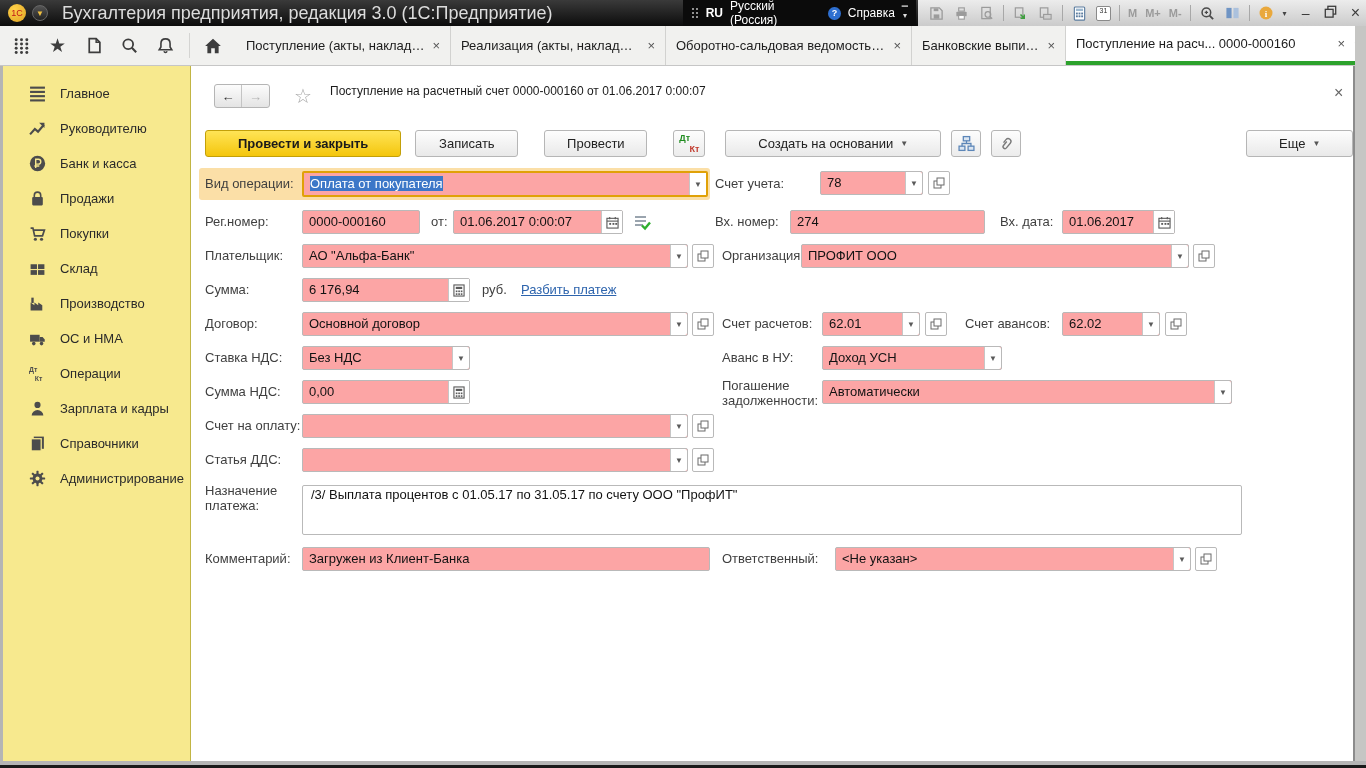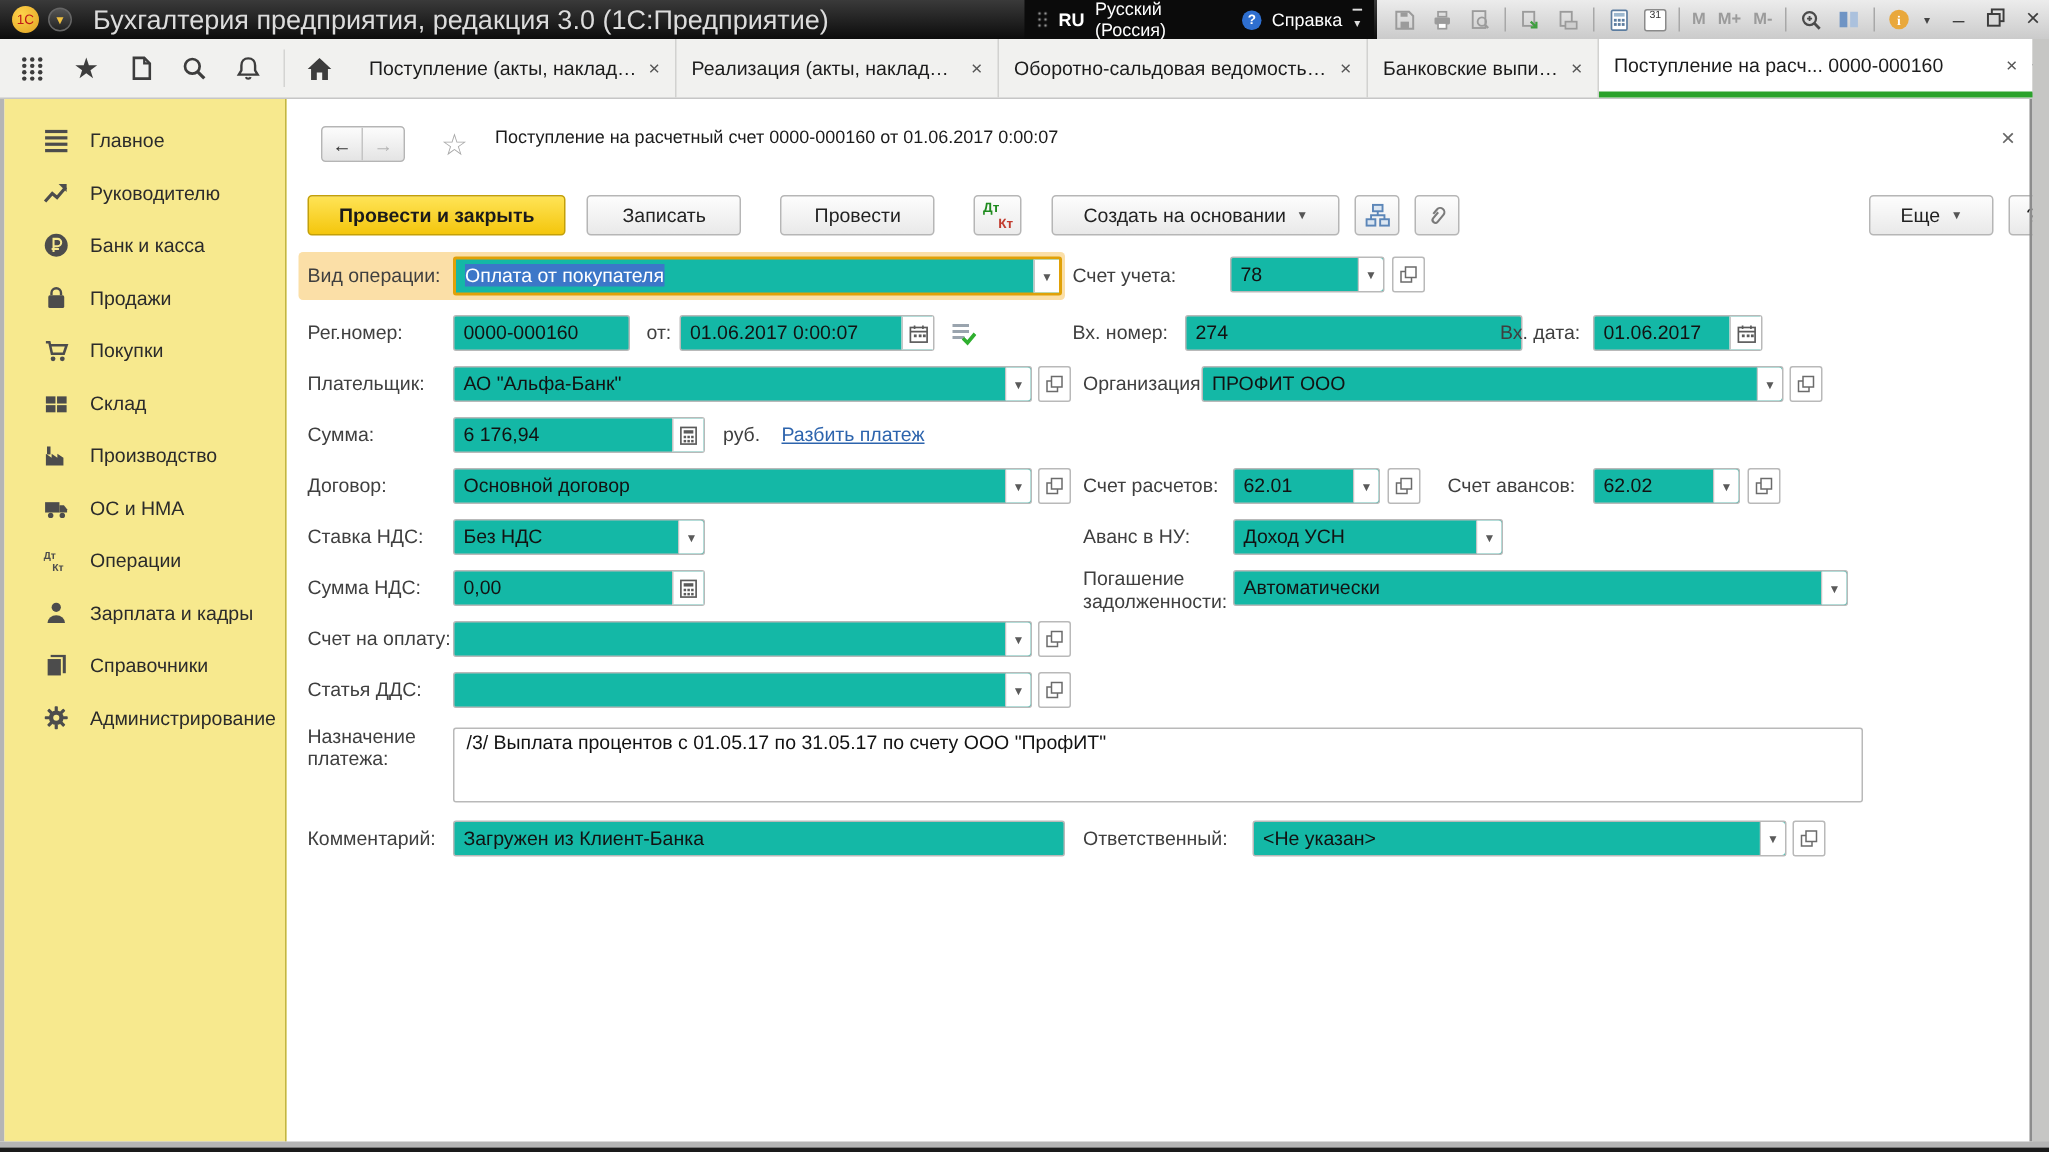--- a/index.html
+++ b/index.html
@@ -68,36 +68,36 @@
     background:linear-gradient(#fcfcfc,#e4e4e4)}
   .nav-btn{width:27px;height:22px;display:flex;align-items:center;justify-content:center;font-size:13px;cursor:pointer}
   .nav-btn.back{color:#333;border-right:1px solid #c4c4c4}
   .nav-btn.fwd{color:#b3b3b3}
   .fav-star{position:absolute;left:294px;top:84px;font-size:20px;color:#a8a8a8;cursor:pointer}
   .doc-title{position:absolute;left:330px;top:84px;font-size:12px;color:#1b1b1b;white-space:nowrap}
   .doc-close{position:absolute;left:1334px;top:84px;font-size:16px;color:#666;cursor:pointer}
 
   
   .btn{height:27px;border:1px solid #b6b6b6;border-radius:3px;background:linear-gradient(#fdfdfd,#e9e9e9);
-    font-size:13px;color:#222;padding:0 20px;display:inline-flex;align-items:center;gap:7px;cursor:pointer;font-family:inherit}
+    font-size:13px;color:#222;padding:0 32px;display:inline-flex;align-items:center;gap:7px;cursor:pointer;font-family:inherit}
   .btn.primary{background:linear-gradient(#ffe456,#f4c60d);border-color:#c3a009;font-weight:bold;color:#1a1a1a}
   .btn .bcaret{font-size:8px;color:#555}
   .toolbar{position:absolute;left:205px;top:130px;display:flex;align-items:center}
   .dtkt-btn{width:32px;height:27px;border:1px solid #b6b6b6;border-radius:3px;background:linear-gradient(#fdfdfd,#ececec);
     position:relative;cursor:pointer;font-size:9px;font-weight:bold}
   .dtkt-btn .dt{position:absolute;left:5px;top:2px;color:#1f8b1f}
   .dtkt-btn .kt{position:absolute;right:5px;bottom:2px;color:#c23b2e}
   .icobtn{width:30px;height:27px;border:1px solid #b6b6b6;border-radius:3px;background:linear-gradient(#fdfdfd,#ececec);
     display:flex;align-items:center;justify-content:center;cursor:pointer}
   .right-btns{position:absolute;left:1246px;top:130px;display:flex;gap:10px}
 
   
   .lbl{position:absolute;height:24px;line-height:24px;font-size:13px;color:#3f3f3f;white-space:nowrap}
   .lbl.multi{line-height:15px;white-space:normal}
-  .fld{position:absolute;height:24px;border:1px solid #b9b9b9;border-radius:2px;background:#14b8a6;
+  .fld{position:absolute;height:24px;border:1px solid #b9b9b9;border-radius:2px;background:#fca5a5;
     display:flex;align-items:stretch;font-size:13px}
   .fv{flex:1;padding:0 6px;line-height:22px;color:#121212;white-space:nowrap;overflow:hidden}
   .fv.num{text-align:left}
   .combo{width:17px;border-left:1px solid #c6c6c6;display:flex;align-items:center;justify-content:center;
     color:#5a5a5a;font-size:8px;cursor:pointer;background:#fff;border-radius:0 2px 2px 0}
   .sq{width:21px;border-left:1px solid #c6c6c6;display:flex;align-items:center;justify-content:center;cursor:pointer;background:#fff}
   .open-btn{position:absolute;width:22px;height:24px;border:1px solid #b9b9b9;border-radius:2px;background:#fff;
     display:flex;align-items:center;justify-content:center;cursor:pointer}
   .focus-wrap{position:absolute;left:199px;top:168px;width:511px;height:32px;background:#fbdfa7;border-radius:3px}
   .fld.focused{border:2px solid #e0a107}
@@ -484,21 +484,21 @@
   </div>
   <span class="posted-ic">
     <svg width="18" height="18" viewBox="0 0 18 18">
         <rect x="2" y="3" width="11" height="2" fill="#9aa4ae"></rect>
         <rect x="2" y="7" width="11" height="2" fill="#9aa4ae"></rect>
         <rect x="2" y="11" width="8" height="2" fill="#9aa4ae"></rect>
         <path d="M9 12.5l3 3 5-6" fill="none" stroke="#2faf2f" stroke-width="2.4"></path>
       </svg>
   </span>
   <div class="lbl" style="left:715px;top:210px">Вх. номер:</div>
-  <div class="fld" style="left:790px;top:210px;width:225px">
+  <div class="fld" style="left:790px;top:210px;width:195px">
     <span class="fv">274</span>
   </div>
   <div class="lbl" style="left:1000px;top:210px">Вх. дата:</div>
   <div class="fld" style="left:1062px;top:210px;width:113px">
     <span class="fv">01.06.2017</span>
     <span class="sq">
       <svg width="13" height="13" viewBox="0 0 14 14">
           <rect x="1" y="2.5" width="12" height="10.5" fill="none" stroke="#5a5a5a" stroke-width="1.2"></rect>
           <line x1="1" y1="5.5" x2="13" y2="5.5" stroke="#5a5a5a" stroke-width="1.2"></line>
           <line x1="4" y1="1" x2="4" y2="3.5" stroke="#5a5a5a" stroke-width="1.2"></line>

